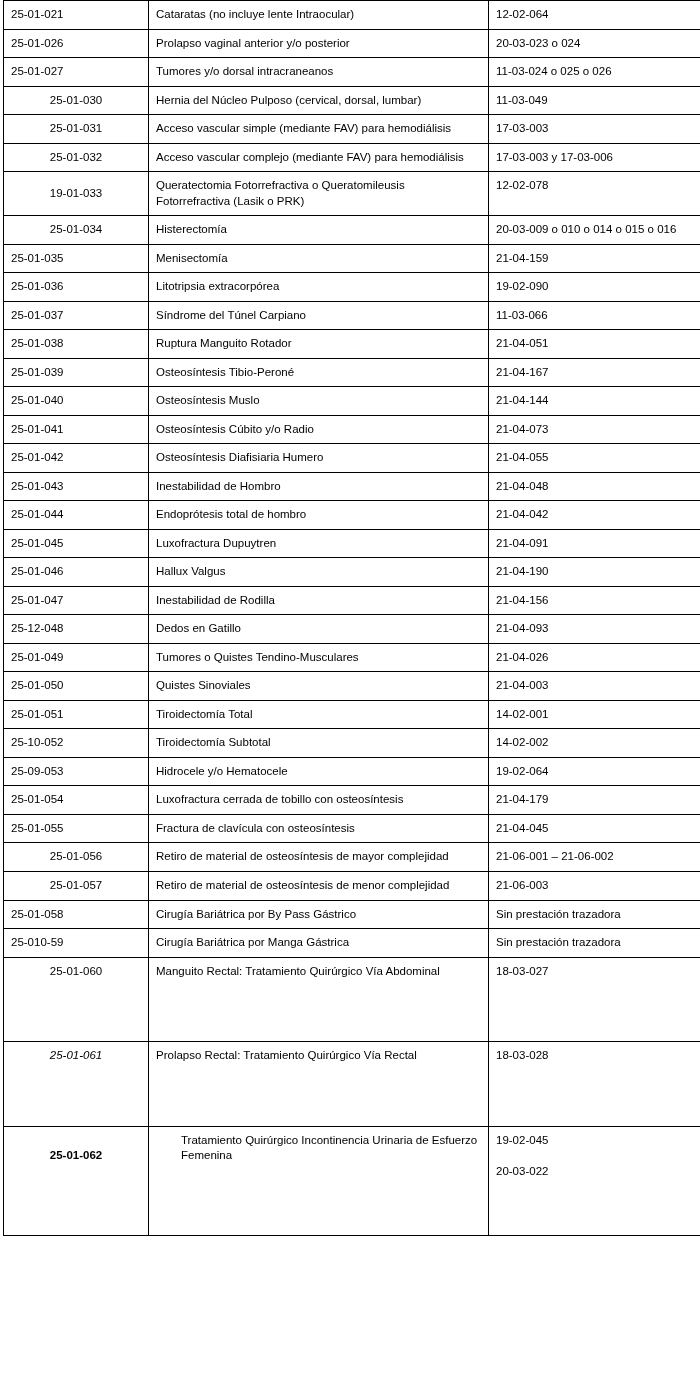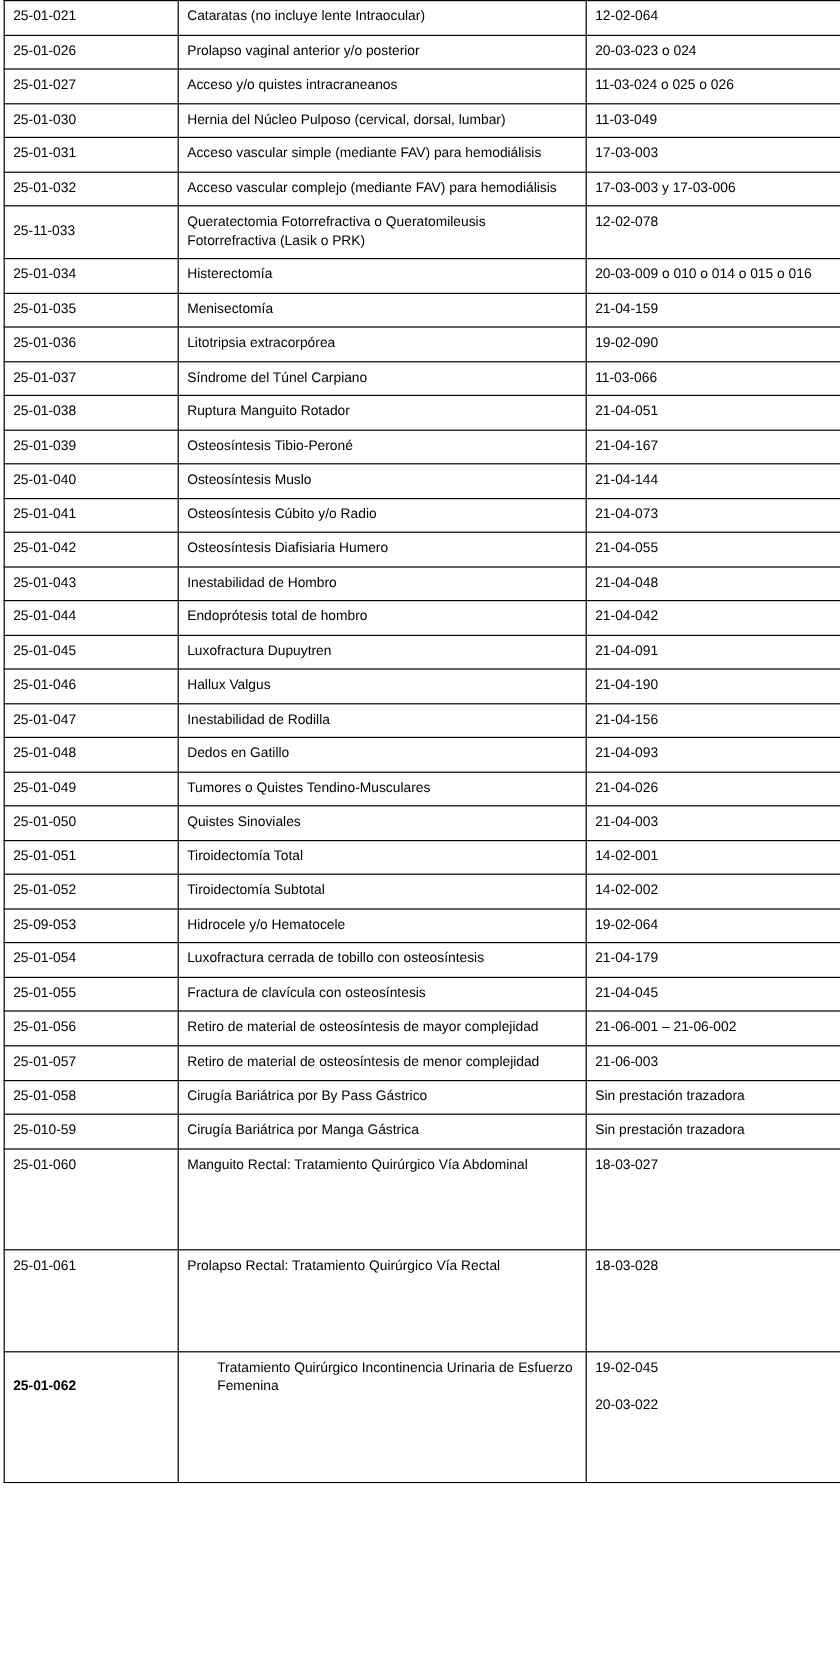--- a/index.html
+++ b/index.html
@@ -41,20 +41,21 @@
     width: 237px;
   }
   
   tr.tall td.col-code,
   tr.tall td.col-desc,
   tr.tall td.col-ref {
     vertical-align: top;
   }
   tr.tall td.col-code {
     vertical-align: middle;
+    text-align: center;
   }
   .ref-line + .ref-line {
     margin-top: 16px;
   }
 </style>
 </head>
 <body>
 
 <div class="page">
   <table class="codes-table">
@@ -64,40 +65,40 @@
           <td class="col-desc">Cataratas (no incluye lente Intraocular)</td>
           <td class="col-ref">12-02-064</td>
         </tr>
         <tr>
           <td class="col-code">25-01-026</td>
           <td class="col-desc">Prolapso vaginal anterior y/o posterior</td>
           <td class="col-ref">20-03-023 o 024</td>
         </tr>
         <tr>
           <td class="col-code">25-01-027</td>
-          <td class="col-desc">Acceso y/o quistes intracraneanos</td>
+          <td class="col-desc">Tumores y/o dorsal intracraneanos</td>
           <td class="col-ref">11-03-024 o 025 o 026</td>
         </tr>
         <tr class="tall">
           <td class="col-code">25-01-030</td>
           <td class="col-desc">Hernia del Núcleo Pulposo (cervical, dorsal, lumbar)</td>
           <td class="col-ref">11-03-049</td>
         </tr>
         <tr class="tall">
           <td class="col-code">25-01-031</td>
           <td class="col-desc">Acceso vascular simple (mediante FAV) para hemodiálisis</td>
           <td class="col-ref">17-03-003</td>
         </tr>
         <tr class="tall">
           <td class="col-code">25-01-032</td>
           <td class="col-desc">Acceso vascular complejo (mediante FAV) para hemodiálisis</td>
           <td class="col-ref">17-03-003 y 17-03-006</td>
         </tr>
         <tr class="tall">
-          <td class="col-code">25-11-033</td>
+          <td class="col-code">19-01-033</td>
           <td class="col-desc">Queratectomia Fotorrefractiva o Queratomileusis Fotorrefractiva (Lasik o  PRK)</td>
           <td class="col-ref">12-02-078</td>
         </tr>
         <tr class="tall">
           <td class="col-code">25-01-034</td>
           <td class="col-desc">Histerectomía</td>
           <td class="col-ref">20-03-009 o 010 o 014 o 015 o 016</td>
         </tr>
         <tr>
           <td class="col-code">25-01-035</td>
@@ -158,41 +159,41 @@
           <td class="col-code">25-01-046</td>
           <td class="col-desc">Hallux Valgus</td>
           <td class="col-ref">21-04-190</td>
         </tr>
         <tr>
           <td class="col-code">25-01-047</td>
           <td class="col-desc">Inestabilidad de Rodilla</td>
           <td class="col-ref">21-04-156</td>
         </tr>
         <tr>
-          <td class="col-code">25-01-048</td>
+          <td class="col-code">25-12-048</td>
           <td class="col-desc">Dedos en Gatillo</td>
           <td class="col-ref">21-04-093</td>
         </tr>
         <tr>
           <td class="col-code">25-01-049</td>
           <td class="col-desc">Tumores o Quistes Tendino-Musculares</td>
           <td class="col-ref">21-04-026</td>
         </tr>
         <tr>
           <td class="col-code">25-01-050</td>
           <td class="col-desc">Quistes Sinoviales</td>
           <td class="col-ref">21-04-003</td>
         </tr>
         <tr>
           <td class="col-code">25-01-051</td>
           <td class="col-desc">Tiroidectomía Total</td>
           <td class="col-ref">14-02-001</td>
         </tr>
         <tr>
-          <td class="col-code">25-01-052</td>
+          <td class="col-code">25-10-052</td>
           <td class="col-desc">Tiroidectomía Subtotal</td>
           <td class="col-ref">14-02-002</td>
         </tr>
         <tr>
           <td class="col-code">25-09-053</td>
           <td class="col-desc">Hidrocele y/o Hematocele</td>
           <td class="col-ref">19-02-064</td>
         </tr>
         <tr>
           <td class="col-code">25-01-054</td>
@@ -223,21 +224,21 @@
           <td class="col-code">25-010-59</td>
           <td class="col-desc">Cirugía Bariátrica por Manga Gástrica</td>
           <td class="col-ref">Sin prestación trazadora</td>
         </tr>
         <tr class="tall">
           <td class="col-code" style="padding-bottom: 62px;">25-01-060</td>
           <td class="col-desc" style="padding-bottom: 62px;">Manguito Rectal: Tratamiento Quirúrgico Vía Abdominal</td>
           <td class="col-ref" style="padding-bottom: 62px;">18-03-027</td>
         </tr>
         <tr class="tall">
-          <td class="col-code" style="padding-bottom: 62px;">25-01-061</td>
+          <td class="col-code" style="padding-bottom: 62px; font-style: italic;">25-01-061</td>
           <td class="col-desc" style="padding-bottom: 62px;">Prolapso Rectal: Tratamiento Quirúrgico Vía Rectal</td>
           <td class="col-ref" style="padding-bottom: 62px;">18-03-028</td>
         </tr>
         <tr class="tall">
           <td class="col-code" style="padding-bottom: 55px; font-weight: bold;">25-01-062</td>
           <td class="col-desc" style="padding-bottom: 55px; padding-left: 32px;">Tratamiento Quirúrgico Incontinencia Urinaria de Esfuerzo Femenina</td>
           <td class="col-ref" style="padding-bottom: 55px;">
             <div class="ref-line">19-02-045</div>
             <div class="ref-line">20-03-022</div>
           </td>

